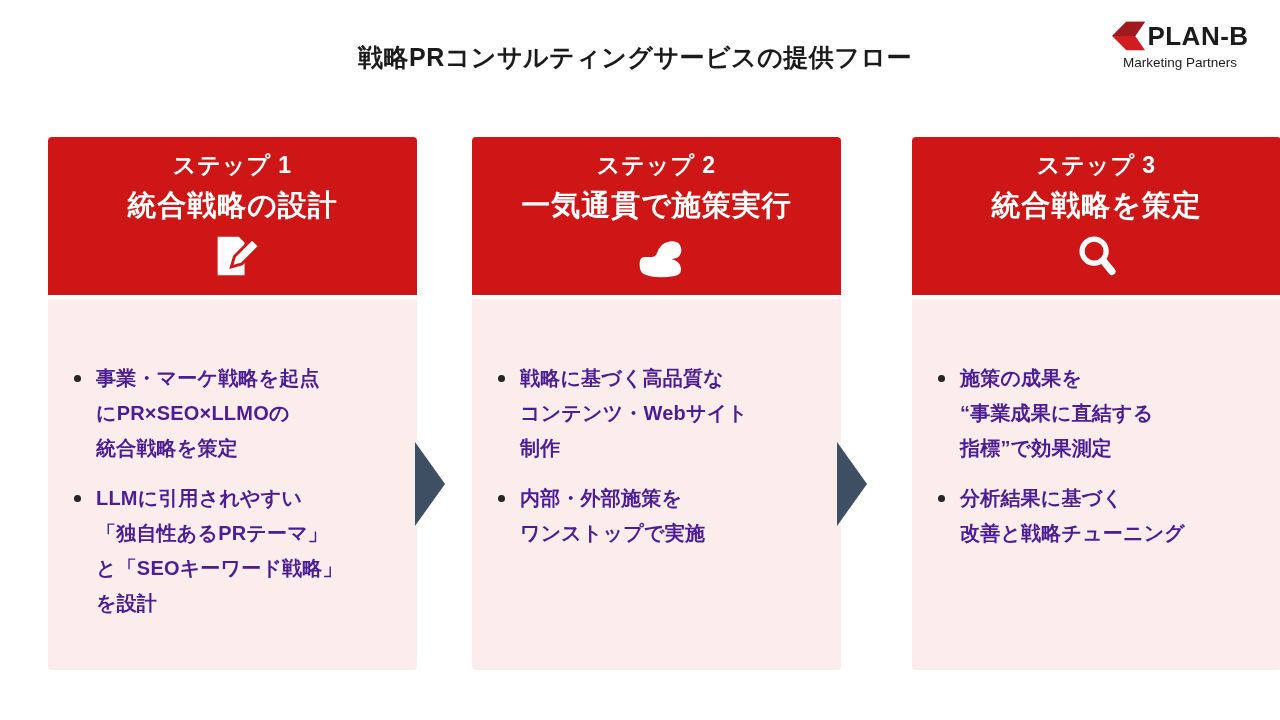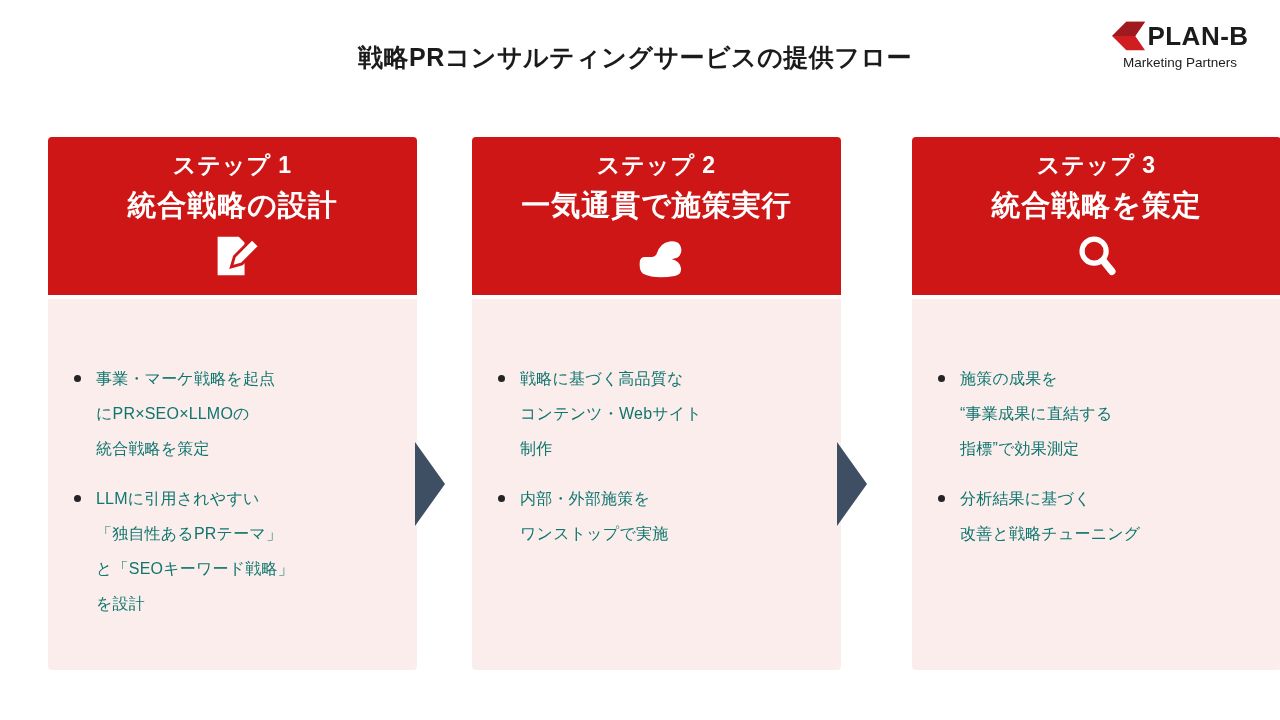--- a/index.html
+++ b/index.html
@@ -27,21 +27,21 @@
   .step-label { margin-top:13px; font-size:23px; font-weight:700; letter-spacing:1px; }
   .step-title { margin-top:5px; font-size:29px; font-weight:700; letter-spacing:1px; }
   .step-icon { margin-top:5px; width:54px; height:50px; }
   .step-body {
     margin-top:4px; height:371px; background:#fbedec; border-radius:0 0 4px 4px;
     padding:62px 6px 0 26px;
   }
   .bullet { display:flex; margin-bottom:15px; }
   .dot { flex:none; width:7px; height:7px; border-radius:50%; background:#242424; margin:14px 15px 0 0; }
   .bullet-text {
-    font-size:16px; line-height:35px; font-weight:400; color:#0f766e;
+    font-size:20px; line-height:35px; font-weight:700; color:#4c1d95;
     white-space:pre-line; letter-spacing:0.2px;
   }
   
   .flow-arrow { position:absolute; top:442px; width:30px; height:84px; }
   .arrow-1 { left:415px; } .arrow-2 { left:837px; }
 </style>
 </head>
 <body>
 
 <div class="canvas">

